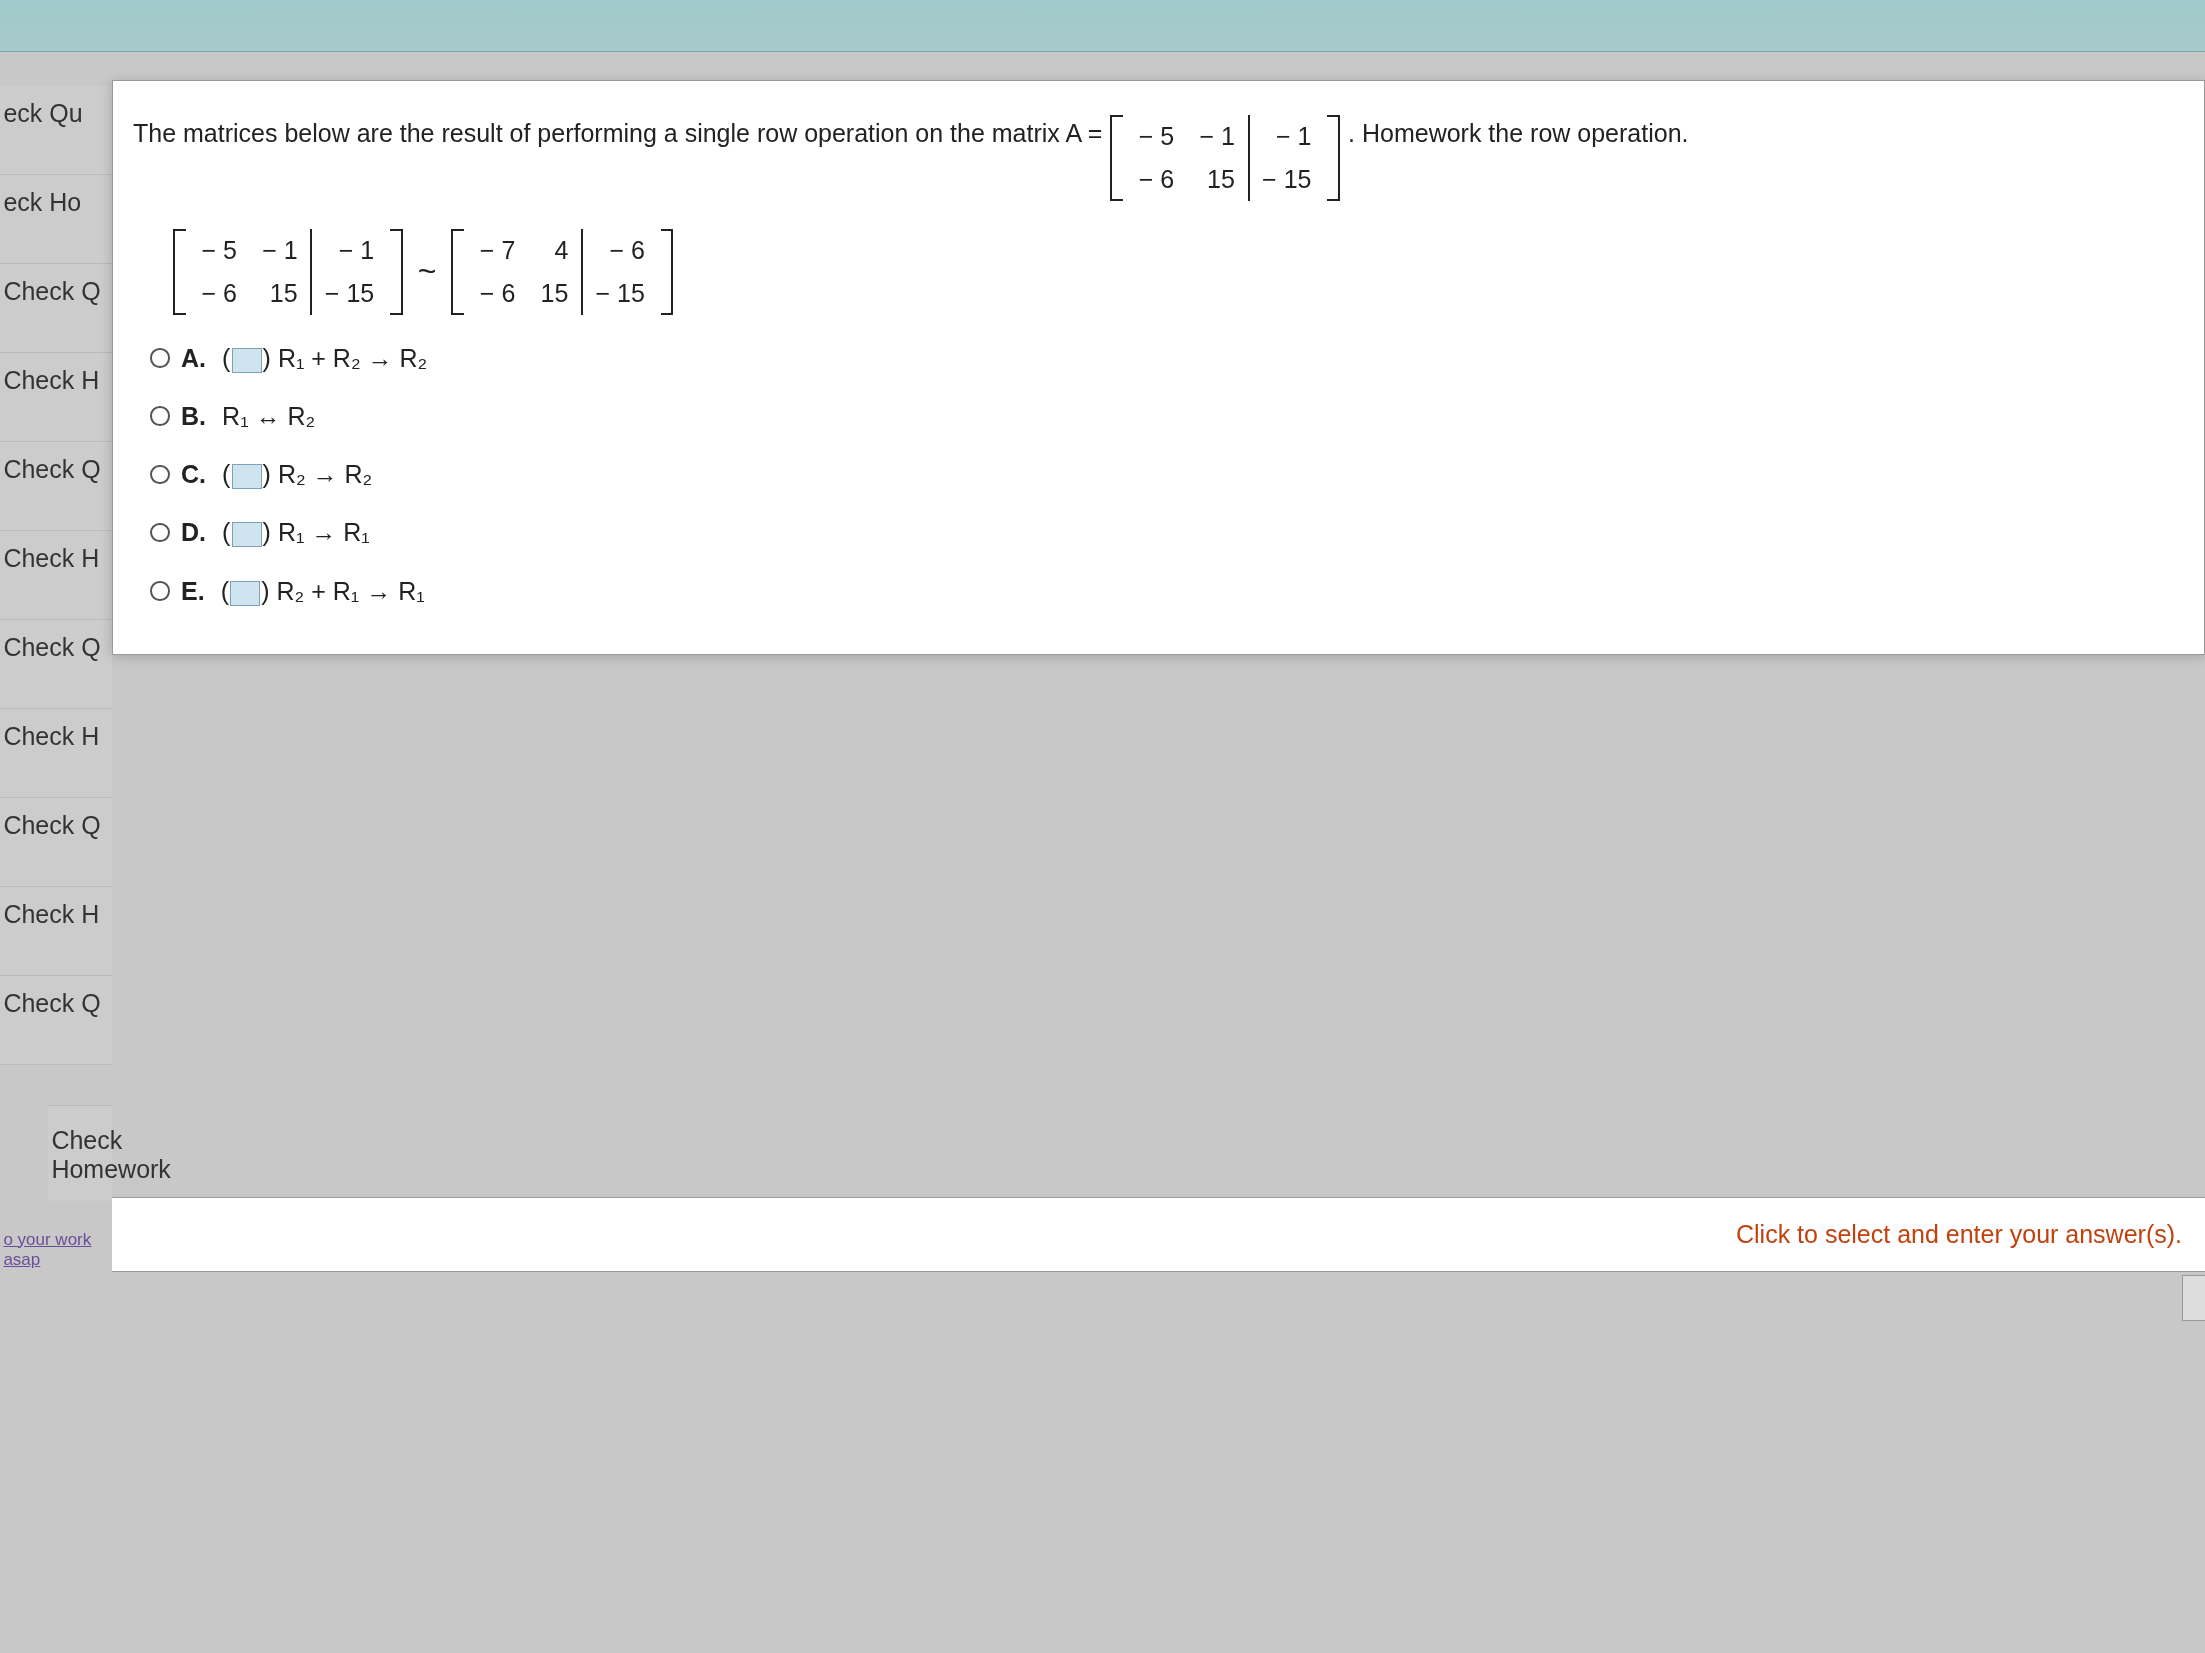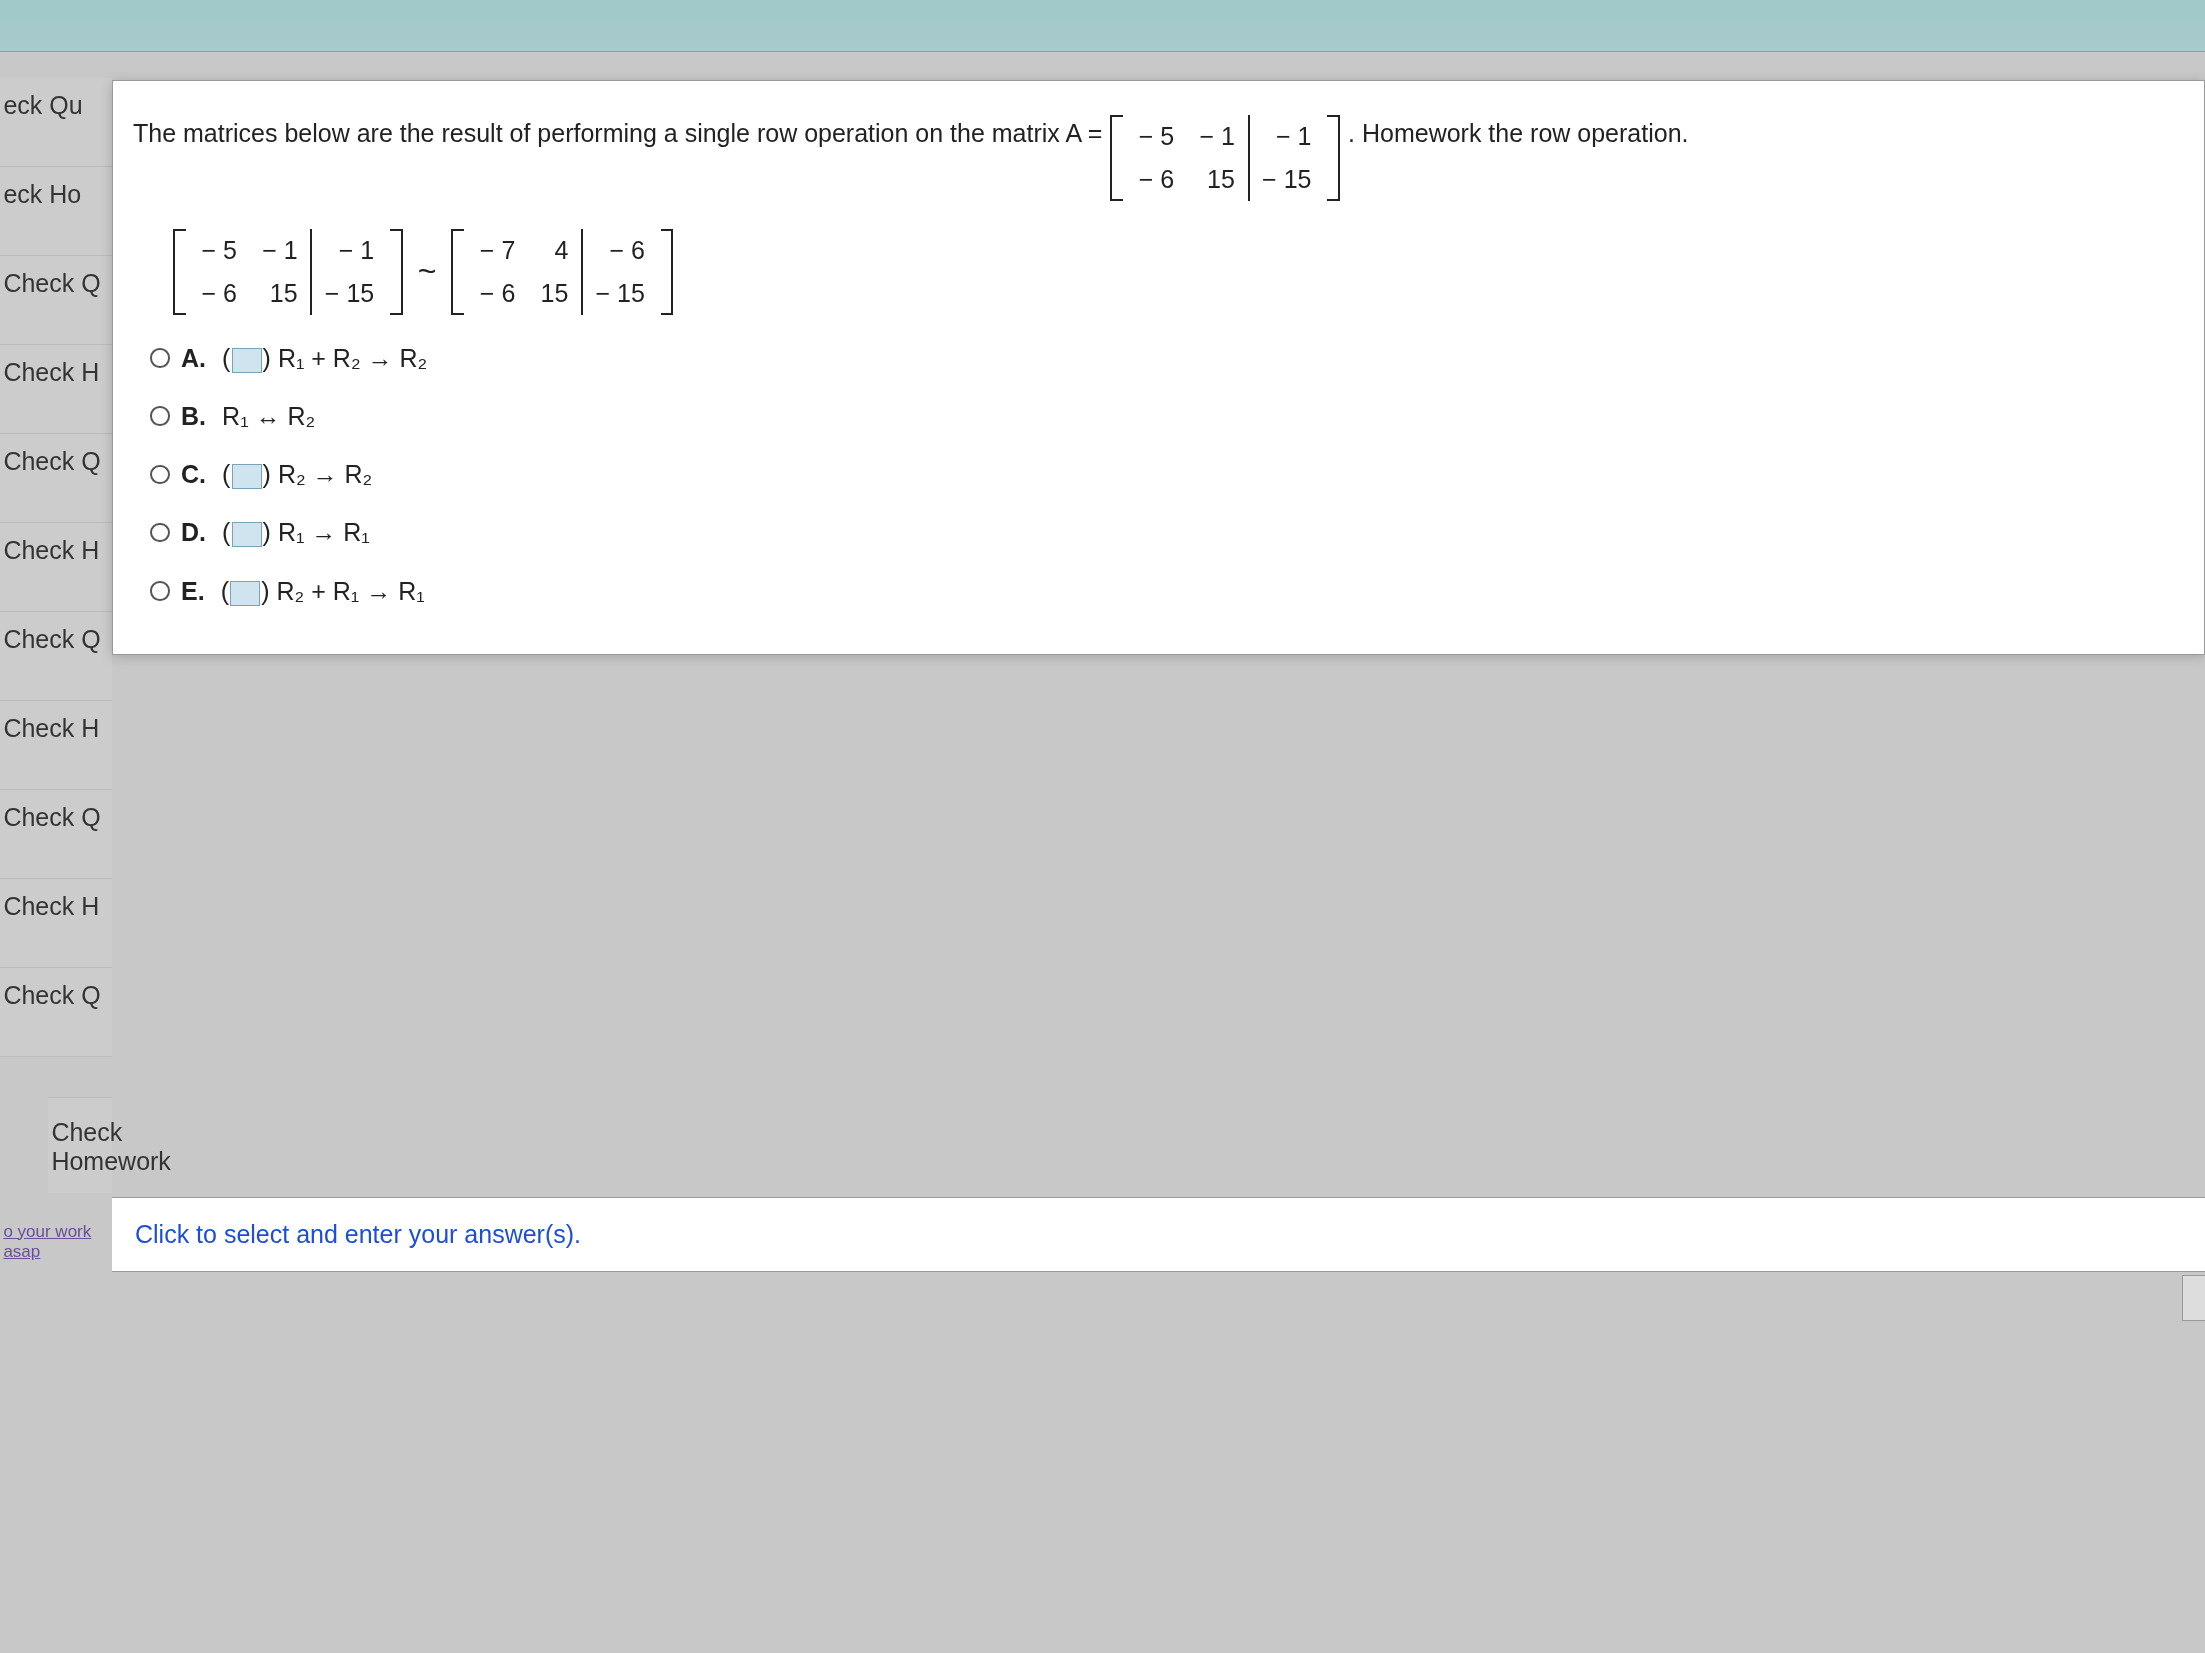--- a/index.html
+++ b/index.html
@@ -25,21 +25,21 @@
     right: 0;
     background: #fff;
     border: 0.6px solid #999;
     padding: 34px 20px 23px 20px;
     font-size: 25px;
     color: #222;
     box-shadow: 0 2.3px 11.5px rgba(0,0,0,0.2);
   }
   .sidebar {
     position: absolute;
-    top: 78px;
+    top: 86px;
     left: 0;
     width: 112px;
     display: flex;
     flex-direction: column;
     font-size: 25px;
     color: #333;
     justify-content: center;
   }
   .side-item {
     height: 89px;
@@ -128,21 +128,22 @@
   .footer-prompt {
     position: absolute;
     left: 112px;
     right: 0;
     top: 1197px;
     border-top: 1.1px solid #999;
     border-bottom: 1.1px solid #999;
     background: #fff;
     padding: 22px 23px;
     font-size: 25px;
-    color: #1d4ed8;
+    color: #c2410c;
+    text-align: right;
   }
   .nav-btn {
     position: absolute;
     right: 0;
     top: 1275px;
     width: 23px;
     height: 46px;
     background: #ddd;
     border: 1.1px solid #999;
     border-right: none;

